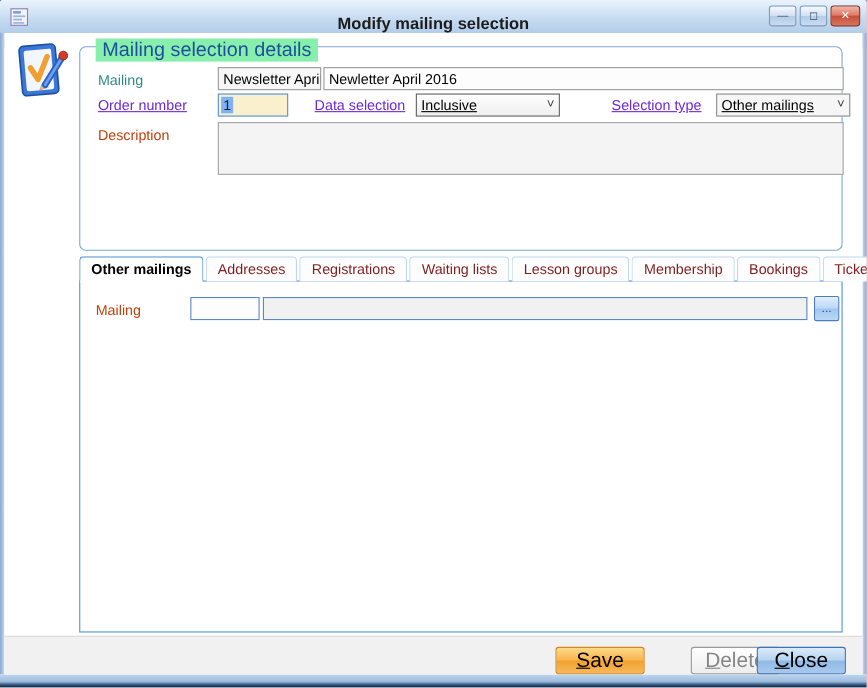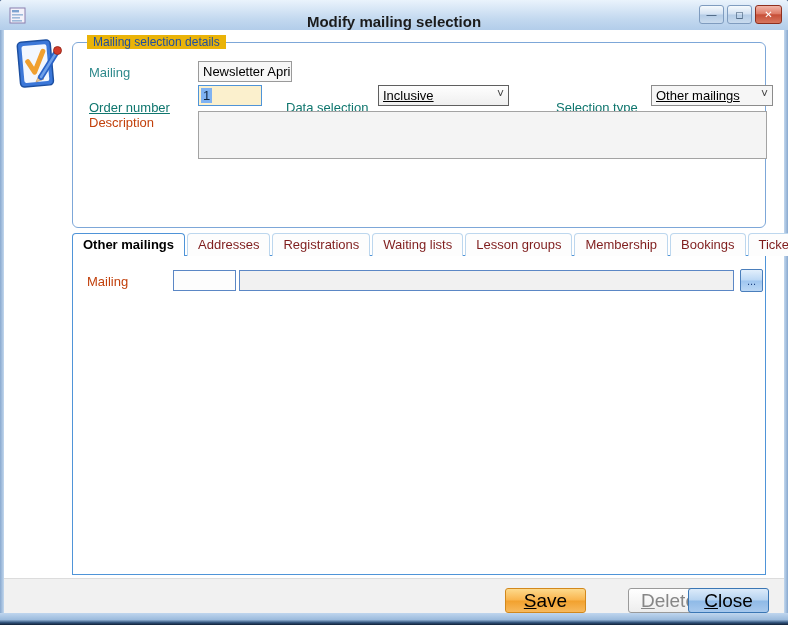--- a/index.html
+++ b/index.html
@@ -50,26 +50,26 @@
 
   
   .doc-icon { position:absolute; left:8px; top:6px; width:52px; height:58px; }
 
   
   .groupbox {
     position:absolute; left:68px; top:12px; width:694px; height:186px;
     border:1px solid #7da7d8; border-radius:6px;
   }
   .legend {
-    position:absolute; top:-8px; left:14px; background:#eab308; padding:0 6px;
-    font-size:12px; color:#1f4e9e;
+    position:absolute; top:-8px; left:14px; background:#86efac; padding:0 6px;
+    font-size:18px; color:#1f4e9e;
   }
   .lbl { position:absolute; font-size:13px; color:#c2410c; }
   .lbl.teal { color:#2f8a8c; }
-  .lbl.req { color:#0f766e; text-decoration:underline;margin-top:12px; }
+  .lbl.req { color:#6d28d9; text-decoration:underline; }
 
   .field {
     position:absolute; height:21px; border:1px solid #9a9a9a; background:#fdfdfd;
     font-size:13px; color:#000; padding:2px 4px; overflow:hidden; white-space:nowrap;
   }
   .field.readonly { background:#f7f7f7; }
   .field.desc { background:#f4f4f4; border:1px solid #a3a3a3; height:48px; }
 
   .order-field {
     position:absolute; height:21px; width:64px; background:#fbf0cd;
@@ -182,20 +182,21 @@
       <path d="M29 41 L44 17" stroke="#2a63c8" stroke-width="6" stroke-linecap="round"></path>
       <path d="M29 41 L44 17" stroke="#6fa0e8" stroke-width="2.4" stroke-linecap="round"></path>
       <circle cx="45.5" cy="14.5" r="4" fill="#d23b2a" stroke="#8e2317" stroke-width="0.8"></circle>
     </svg>
 
     <div class="groupbox">
       <div class="legend">Mailing selection details</div>
 
       <div class="lbl teal" style="left:16px; top:22px;">Mailing</div>
       <div class="field readonly" style="left:125px; top:18px; width:94px;">Newsletter April</div>
+      <div class="field" style="left:221px; top:18px; width:473px;">Newletter April 2016</div>
 
       <div class="lbl req" style="left:16px; top:45px;">Order number</div>
       <div class="order-field" style="left:125px; top:42px;">
         <span class="sel">1</span>
       </div>
 
       <div class="lbl req" style="left:213px; top:45px;">Data selection</div>
       <div class="combo" style="left:305px; top:42px; width:131px;">
         <span>Inclusive</span>
         <span class="arrow">˅</span>

